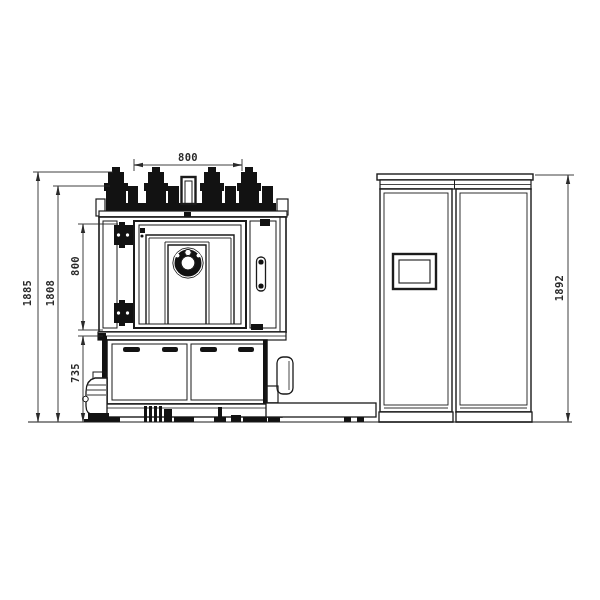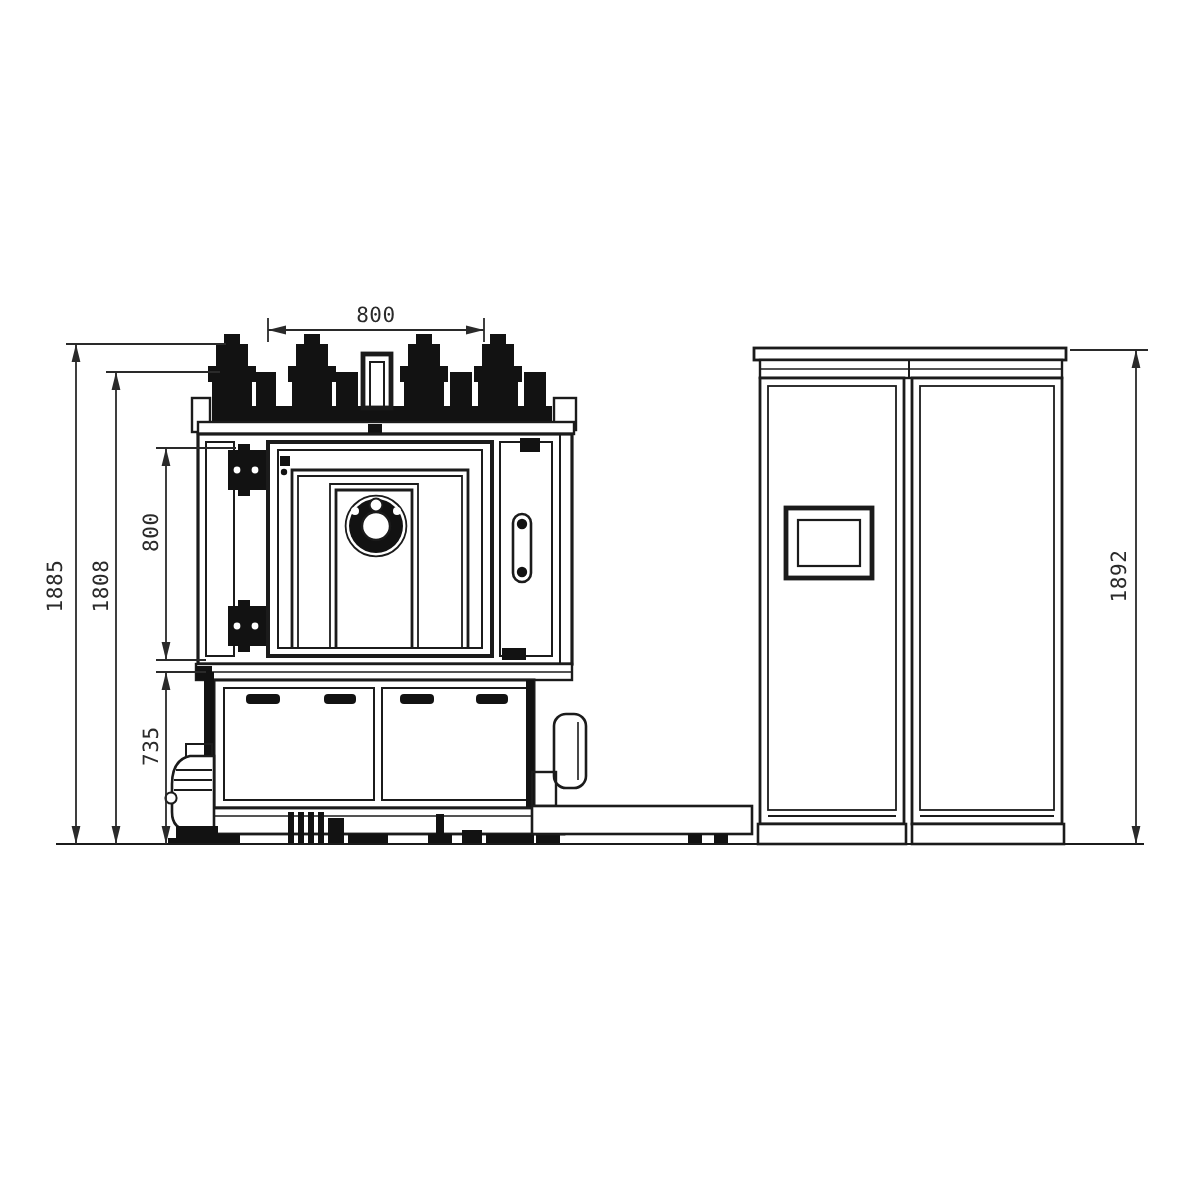--- a/index.html
+++ b/index.html
@@ -1,17 +1,17 @@
 <!DOCTYPE html>
 <html><head>
 <meta charset="utf-8">
 <style>
   html,body{margin:0;padding:0;background:#fff;}
   .canvas{position:relative;width:600px;height:600px;background:#fff;overflow:hidden;
-          font-family:"DejaVu Sans Mono", monospace;}
+          font-family:"DejaVu Sans Mono", monospace;font-weight:bold;}
   svg{position:absolute;left:0;top:0;}
   svg text{font-family:"DejaVu Sans Mono", monospace;font-size:10.5px;fill:#2a2a2a;letter-spacing:.3px;}
   .w{fill:#ffffff;stroke:#1b1b1b;}
   .b{fill:#121212;stroke:none;}
   .n{fill:none;stroke:#1b1b1b;}
   .dim{stroke:#2a2a2a;stroke-width:0.9;fill:none;}
   .ah{fill:#2a2a2a;stroke:none;}
 </style>
 </head>
 <body>

